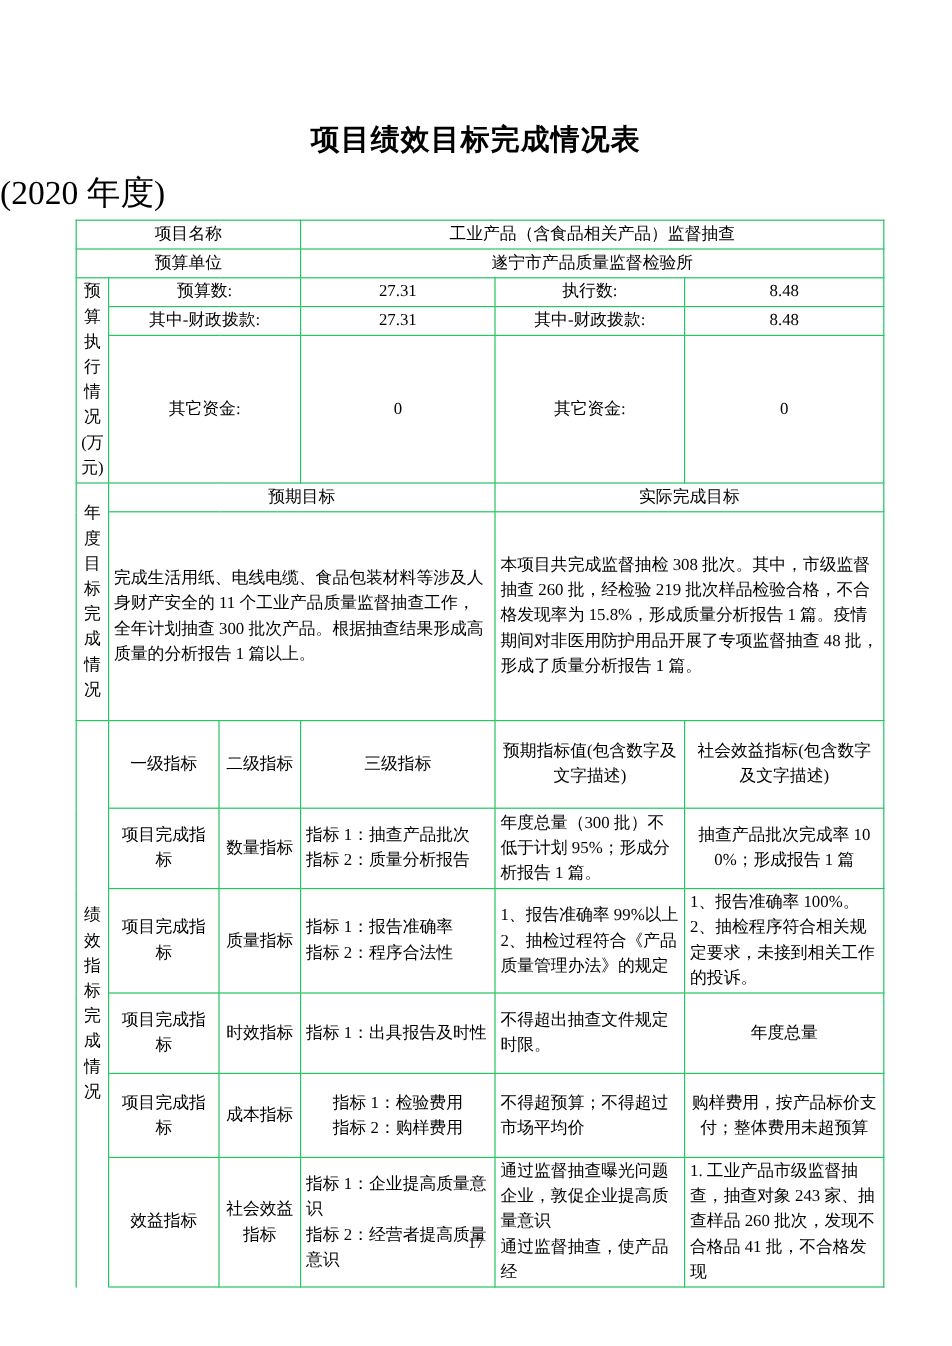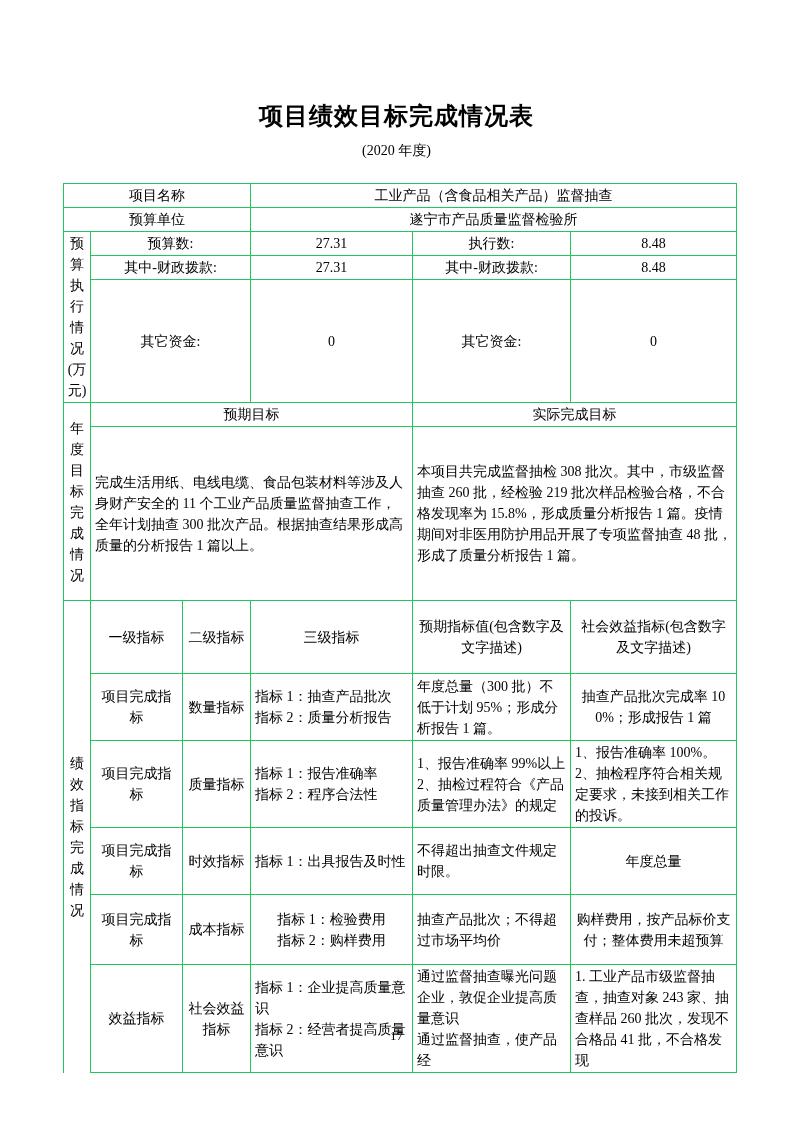--- a/index.html
+++ b/index.html
@@ -15,22 +15,22 @@
   .title {
     position:absolute; top:100px; left:0; width:100%;
     text-align:center;
     font-family:Liberation Sans, sans-serif;
     font-weight:bold;
     font-size:24px;
     letter-spacing:1px;
   }
   .subtitle {
     position:absolute; top:142px; left:0; width:100%;
-    text-align:center;
-    font-size:14px;
+    text-align:left;
+    font-size:28px;
   }
   table.main {
     position:absolute; left:63px; top:183px;
     width:673px;
     border-collapse:collapse;
     table-layout:fixed;
   }
   td {
     border:1px solid #22c55e;
     font-size:14px;
@@ -172,21 +172,21 @@
       <td class="left">指标 1：出具报告及时性</td>
       <td class="left">不得超出抽查文件规定时限。</td>
       <td class="center">年度总量</td>
     </tr>
 
     <tr style="height:70px">
       <td class="center tight">项目完成指标</td>
       <td class="center">成本指标</td>
       <td class="center pre">指标 1：检验费用
 指标 2：购样费用</td>
-      <td class="left">抽查产品批次；不得超过市场平均价</td>
+      <td class="left">不得超预算；不得超过市场平均价</td>
       <td class="center">购样费用，按产品标价支付；整体费用未超预算</td>
     </tr>
 
     <tr style="height:85px">
       <td class="center tight">效益指标</td>
       <td class="center">社会效益指标</td>
       <td class="left pre">指标 1：企业提高质量意识
 指标 2：经营者提高质量意识</td>
       <td class="left pre">通过监督抽查曝光问题企业，敦促企业提高质量意识
 通过监督抽查，使产品经</td>

